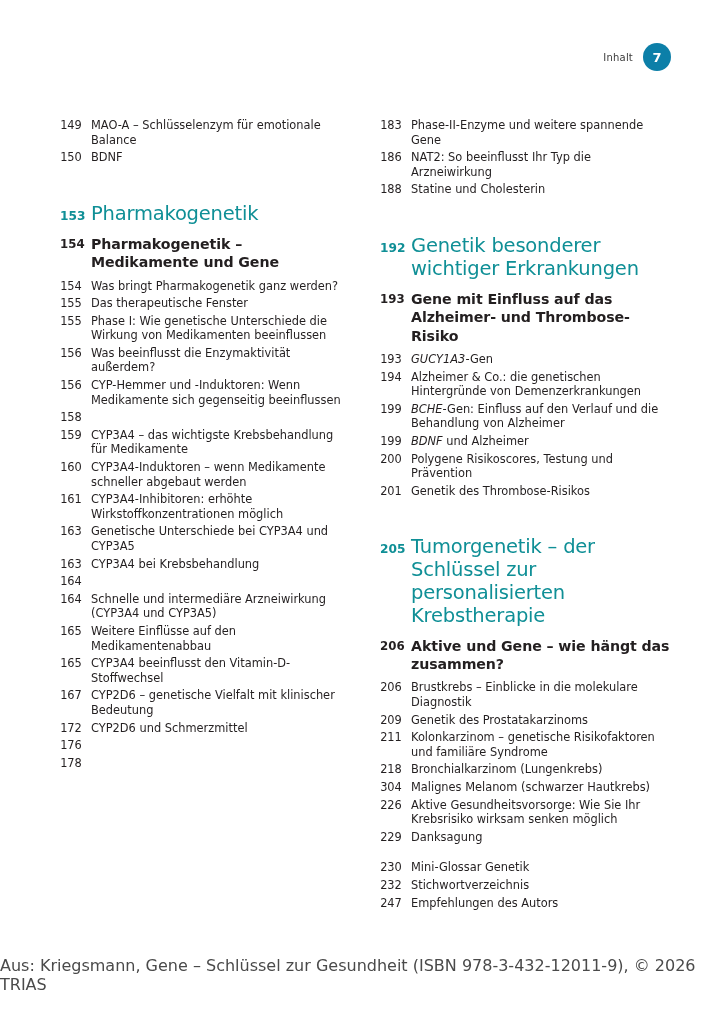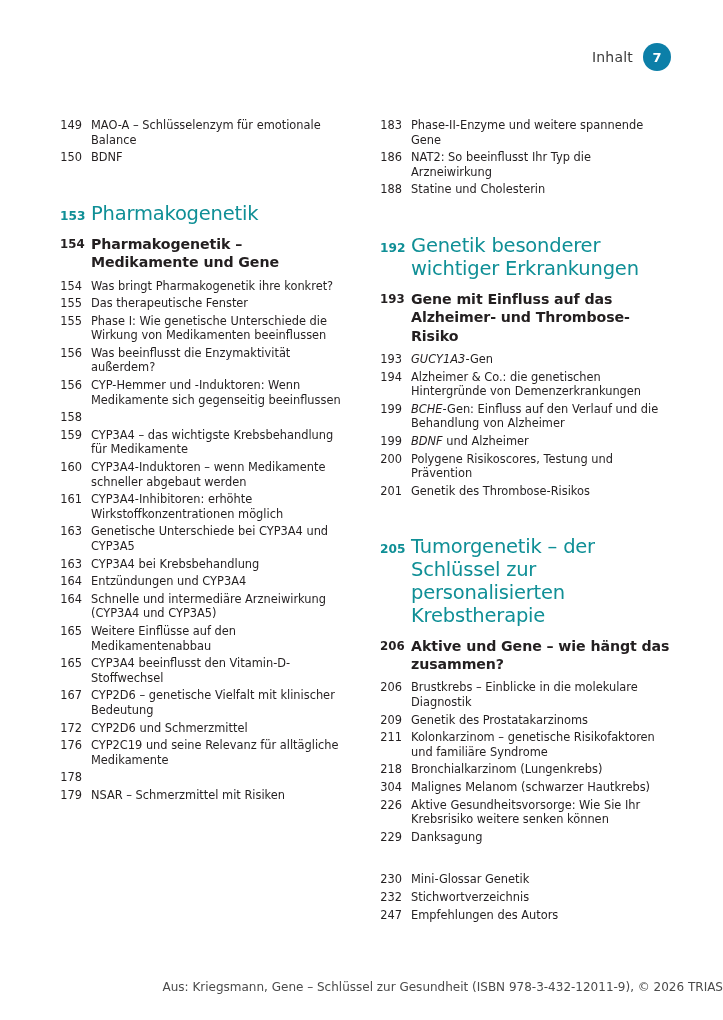--- a/index.html
+++ b/index.html
@@ -25,21 +25,21 @@
   
   .header {
     position: absolute;
     top: 43px;
     right: 52px;
     display: flex;
     align-items: center;
     gap: 10px;
   }
   .header-label {
-    font-size: 14px;
+    font-size: 10px;
     color: #3b3b3b;
     letter-spacing: 0.2px;
   }
   .page-badge {
     width: 28px;
     height: 28px;
     border-radius: 50%;
     background: #0c7fa8;
     color: #ffffff;
     font-size: 13px;
@@ -64,21 +64,21 @@
 
   
   .entry {
     display: flex;
     margin-bottom: 2px;
     line-height: 1.28;
   }
   .entry .num {
     width: 31px;
     flex: 0 0 31px;
-    text-align: right;
+    text-align: center;
     padding-right: 9px;
     box-sizing: border-box;
     font-size: 11.4px;
     color: #231f20;
   }
   .entry .txt {
     flex: 1;
     font-size: 11.4px;
     color: #231f20;
   }
@@ -121,35 +121,35 @@
     padding-top: 6px;
   }
   .entry.chapter .txt {
     font-size: 19.5px;
     color: #0f8f96;
     line-height: 1.17;
     letter-spacing: -0.2px;
   }
 
   .entry.gap-top {
-    margin-top: 28px;
+    margin-top: 16px;
   }
 
   em.ital {
     font-style: italic;
   }
 
   
   .footer {
     position: absolute;
     left: 0;
-    right: 0;
+    right: 12px;
     bottom: 26px;
-    text-align: right;
-    font-size: 12px;
+    text-align: left;
+    font-size: 16px;
     color: #4a4a4a;
   }
 </style>
 </head>
 <body>
 
 <div class="page">
 
   <div class="header">
     <span class="header-label">Inhalt</span>
@@ -169,21 +169,21 @@
         <div class="entry chapter">
           <span class="num">153</span>
           <span class="txt">Pharmakogenetik</span>
         </div>
         <div class="entry lvl1">
           <span class="num">154</span>
           <span class="txt">Pharmakogenetik – Medikamente und Gene</span>
         </div>
         <div class="entry lvl2">
           <span class="num">154</span>
-          <span class="txt">Was bringt Pharmakogenetik ihre konkret?</span>
+          <span class="txt">Was bringt Pharmakogenetik ganz werden?</span>
         </div>
         <div class="entry lvl2">
           <span class="num">155</span>
           <span class="txt">Das therapeutische Fenster</span>
         </div>
         <div class="entry lvl2">
           <span class="num">155</span>
           <span class="txt">Phase I: Wie genetische Unterschiede die Wirkung von Medikamenten beeinflussen</span>
         </div>
         <div class="entry lvl2">
@@ -212,21 +212,20 @@
         <div class="entry lvl2">
           <span class="num">163</span>
           <span class="txt">Genetische Unterschiede bei CYP3A4 und CYP3A5</span>
         </div>
         <div class="entry lvl2">
           <span class="num">163</span>
           <span class="txt">CYP3A4 bei Krebsbehandlung</span>
         </div>
         <div class="entry lvl2">
           <span class="num">164</span>
-          <span class="txt">Entzündungen und CYP3A4</span>
         </div>
         <div class="entry lvl2">
           <span class="num">164</span>
           <span class="txt">Schnelle und intermediäre Arzneiwirkung (CYP3A4 und CYP3A5)</span>
         </div>
         <div class="entry lvl2">
           <span class="num">165</span>
           <span class="txt">Weitere Einflüsse auf den Medikamentenabbau</span>
         </div>
         <div class="entry lvl2">
@@ -236,28 +235,23 @@
         <div class="entry lvl2">
           <span class="num">167</span>
           <span class="txt">CYP2D6 – genetische Vielfalt mit klinischer Bedeutung</span>
         </div>
         <div class="entry lvl2">
           <span class="num">172</span>
           <span class="txt">CYP2D6 und Schmerzmittel</span>
         </div>
         <div class="entry lvl2">
           <span class="num">176</span>
-          <span class="txt">CYP2C19 und seine Relevanz für alltägliche Medikamente</span>
         </div>
         <div class="entry lvl2">
           <span class="num">178</span>
-        </div>
-        <div class="entry lvl2">
-          <span class="num">179</span>
-          <span class="txt">NSAR – Schmerzmittel mit Risiken</span>
         </div>
       </div>
     <div class="col" id="col1">
         <div class="entry lvl2">
           <span class="num">183</span>
           <span class="txt">Phase-II-Enzyme und weitere spannende Gene</span>
         </div>
         <div class="entry lvl2">
           <span class="num">186</span>
           <span class="txt">NAT2: So beeinflusst Ihr Typ die Arzneiwirkung</span>
@@ -321,21 +315,21 @@
         <div class="entry lvl2">
           <span class="num">218</span>
           <span class="txt">Bronchialkarzinom (Lungenkrebs)</span>
         </div>
         <div class="entry lvl2">
           <span class="num">304</span>
           <span class="txt">Malignes Melanom (schwarzer Hautkrebs)</span>
         </div>
         <div class="entry lvl2">
           <span class="num">226</span>
-          <span class="txt">Aktive Gesundheitsvorsorge: Wie Sie Ihr Krebsrisiko weitere senken können</span>
+          <span class="txt">Aktive Gesundheitsvorsorge: Wie Sie Ihr Krebsrisiko wirksam senken möglich</span>
         </div>
         <div class="entry lvl2">
           <span class="num">229</span>
           <span class="txt">Danksagung</span>
         </div>
         <div class="entry lvl2 gap-top">
           <span class="num">230</span>
           <span class="txt">Mini-Glossar Genetik</span>
         </div>
         <div class="entry lvl2">

